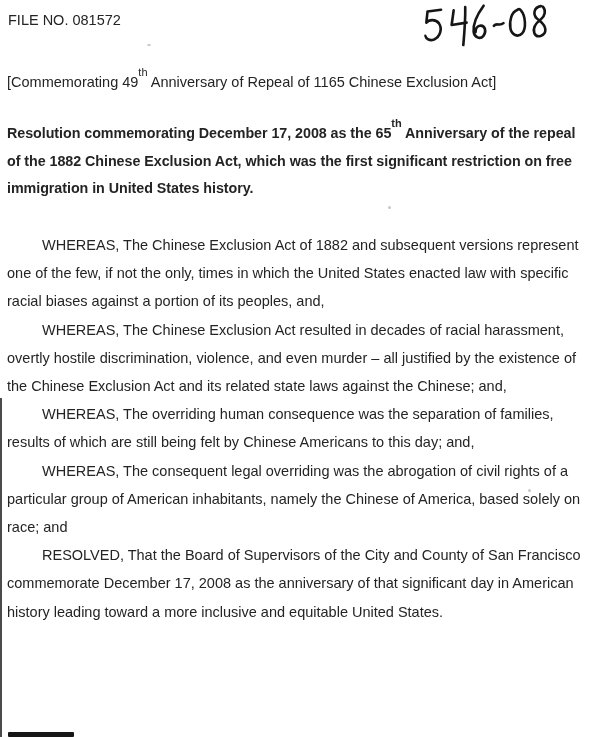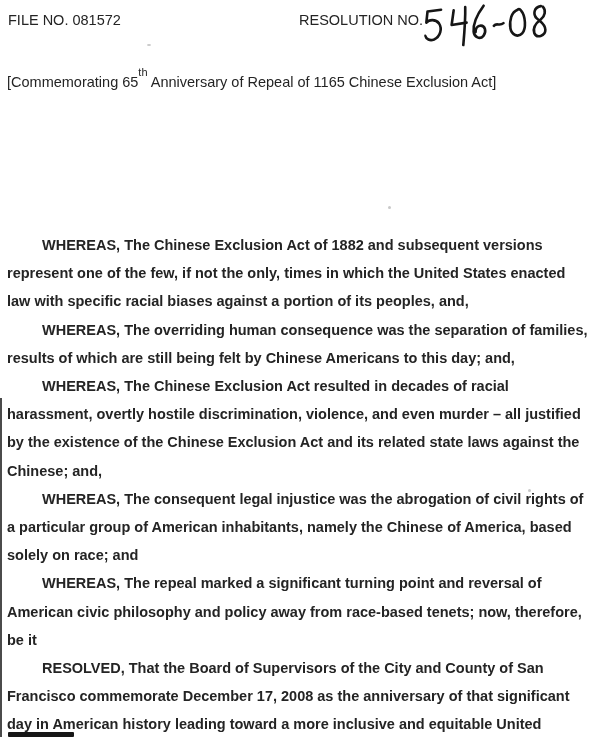--- a/index.html
+++ b/index.html
@@ -22,21 +22,21 @@
   .bracket-line { position:absolute; top:74px; left:7px; width:586px; font-size:14.5px; }
 
   
   .res-title {
     position:absolute; top:120px; left:7px; width:584px;
     font-size:14.3px; font-weight:bold; line-height:27.5px; letter-spacing:-0.05px;
   }
 
   
   .body-text { position:absolute; top:231px; left:7px; width:582px; font-size:14.5px; line-height:28.2px; }
-  .body-text p { margin:0; text-indent:35px;font-weight:bold; }
+  .body-text p { margin:0; text-indent:35px; }
 
   sup.th { font-size:11px; line-height:0; position:relative; top:-0.45em; }
 
   
   .left-rule { position:absolute; left:0px; top:398px; width:2px; height:339px; background:#4b4b4b; }
   .bottom-bar { position:absolute; left:8px; bottom:0px; width:66px; height:5px; background:#161616; border-radius:1px; }
   .speck { position:absolute; background:#9a9a9a; opacity:.55; border-radius:50%; }
   .speck.s1 { left:147px; top:44px;  width:4px; height:2px; }
   .speck.s2 { left:388px; top:206px; width:3px; height:3px; }
   .speck.s3 { left:528px; top:489px; width:3px; height:3px; }
@@ -44,21 +44,20 @@
 </head>
 <body>
 
 <div class="page">
 
   <div class="doc-header">
     <div class="file-no">
       <span>FILE NO.</span>
       <span>081572</span>
     </div>
-    <div class="res-label">RESOLUTION NO.</div>
 
     <svg class="hand-svg" width="128" height="50" viewBox="0 0 132 46">
       <g fill="none" stroke="#161616" stroke-width="2.7" stroke-linecap="round" stroke-linejoin="round">
 
         <path d="M18,6 L4,7.5 L2.5,19 C5,16 12,15 15.5,20 C19,25.5 16.5,34 10,36.5 C5.5,38 2,36 1,32.5"></path>
 
         <path d="M31,7 L28.5,22 L44,20"></path>
         <path d="M43,4 C43,13 41.5,30 40,43"></path>
 
         <path d="M62,3 C55,12 50.5,22 51,29.5 C51.4,35.5 57.5,38 61,34 C64.5,30 63,23.5 58.5,23.5 C55,23.5 53,26.5 53,30"></path>
@@ -66,30 +65,32 @@
         <path d="M72,24 C75,20.5 78,25 82,21.5"></path>
 
         <path d="M97,8 C90.5,10 88,19 89,27 C90,34 96.5,37 101,32.5 C105.5,28 105,14.5 100.5,9 C99,7 98,7.3 97,8"></path>
 
         <path d="M121,5 C113.5,6 112.5,13.5 116.5,17.5 C120.5,21.5 125,23.5 125,29.5 C125,36 115.5,38.5 113.5,32.5 C111.8,27 116,22 120.5,18.8 C125,15.5 126.5,9.5 123,5.5"></path>
       </g>
     </svg>
   </div>
 
   <div class="bracket-line">
-    <span>[Commemorating 65</span><sup class="th">th</sup><span> Anniversary of Repeal of 1165 Chinese Exclusion Act]</span>
+    <span>[Commemorating 49</span><sup class="th">th</sup><span> Anniversary of Repeal of 1165 Chinese Exclusion Act]</span>
   </div>
 
+  <div class="res-title">
+    <span>Resolution commemorating December 17, 2008 as the 65</span><sup class="th">th</sup><span> Anniversary of the repeal of the 1882 Chinese Exclusion Act, which was the first significant restriction on free immigration in United States history.</span>
+  </div>
 
   <div class="body-text">
     <p>WHEREAS, The Chinese Exclusion Act of 1882 and subsequent versions represent one of the few, if not the only, times in which the United States enacted law with specific racial biases against a portion of its peoples, and,</p>
+    <p>WHEREAS, The Chinese Exclusion Act resulted in decades of racial harassment, overtly hostile discrimination, violence, and even murder – all justified by the existence of the Chinese Exclusion Act and its related state laws against the Chinese; and,</p>
     <p>WHEREAS, The overriding human consequence was the separation of families, results of which are still being felt by Chinese Americans to this day; and,</p>
-    <p>WHEREAS, The Chinese Exclusion Act resulted in decades of racial harassment, overtly hostile discrimination, violence, and even murder – all justified by the existence of the Chinese Exclusion Act and its related state laws against the Chinese; and,</p>
-    <p>WHEREAS, The consequent legal injustice was the abrogation of civil rights of a particular group of American inhabitants, namely the Chinese of America, based solely on race; and</p>
-    <p>WHEREAS, The repeal marked a significant turning point and reversal of American civic philosophy and policy away from race-based tenets; now, therefore, be it</p>
+    <p>WHEREAS, The consequent legal overriding was the abrogation of civil rights of a particular group of American inhabitants, namely the Chinese of America, based solely on race; and</p>
     <p>RESOLVED, That the Board of Supervisors of the City and County of San Francisco commemorate December 17, 2008 as the anniversary of that significant day in American history leading toward a more inclusive and equitable United States.</p>
   </div>
 
   <div class="left-rule"></div>
   <div class="bottom-bar"></div>
   <div class="speck s1"></div>
   <div class="speck s2"></div>
   <div class="speck s3"></div>
 
 </div>

